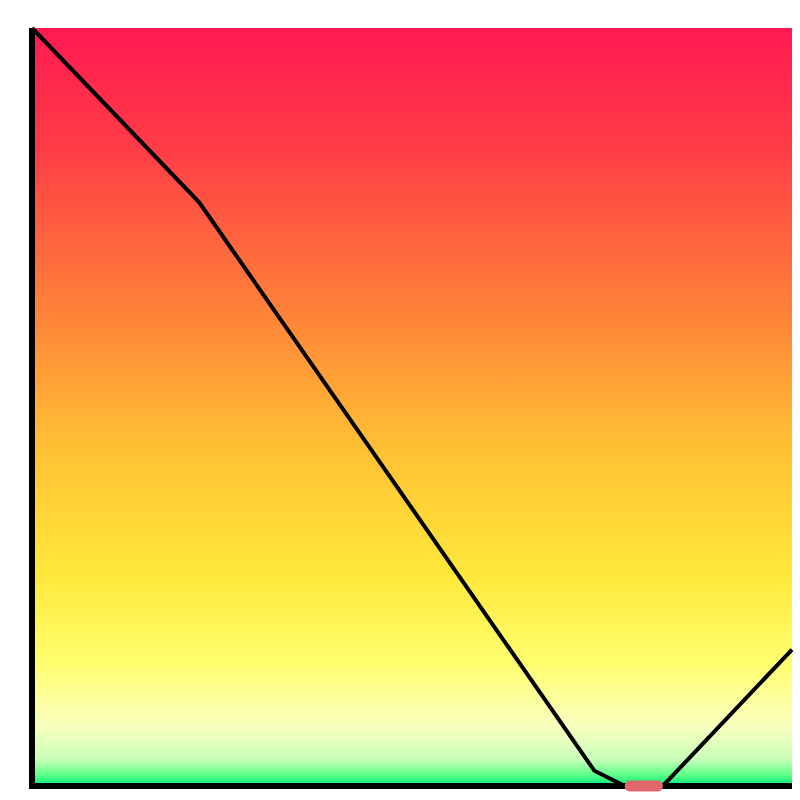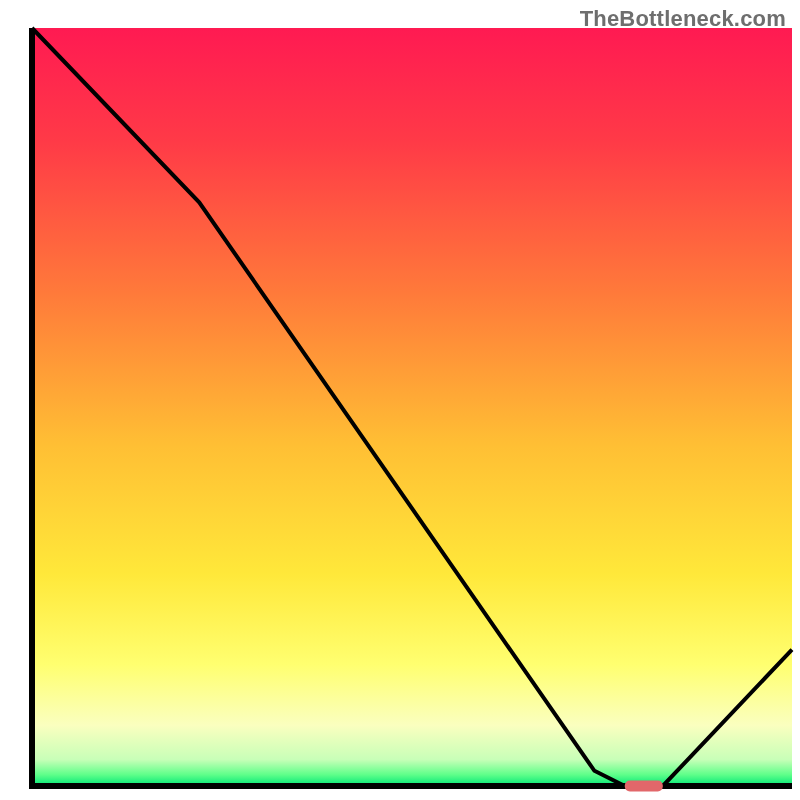--- a/index.html
+++ b/index.html
@@ -27,21 +27,20 @@
   }
   svg {
     display: block;
   }
 </style>
 </head>
 <body>
 
 <div class="container">
 
-  <div class="watermark">TheBottleneck.com</div>
 
   <svg id="chart-svg" width="800" height="800" viewBox="0 0 800 800">
     <defs>
       <linearGradient id="bg-grad" x1="0" y1="0" x2="0" y2="1">
           <stop offset="0.00%" stop-color="#ff1a52"></stop>
           <stop offset="15.00%" stop-color="#ff3a47"></stop>
           <stop offset="35.00%" stop-color="#ff7a3a"></stop>
           <stop offset="55.00%" stop-color="#ffbf34"></stop>
           <stop offset="72.00%" stop-color="#ffe83a"></stop>
           <stop offset="84.00%" stop-color="#ffff70"></stop>

